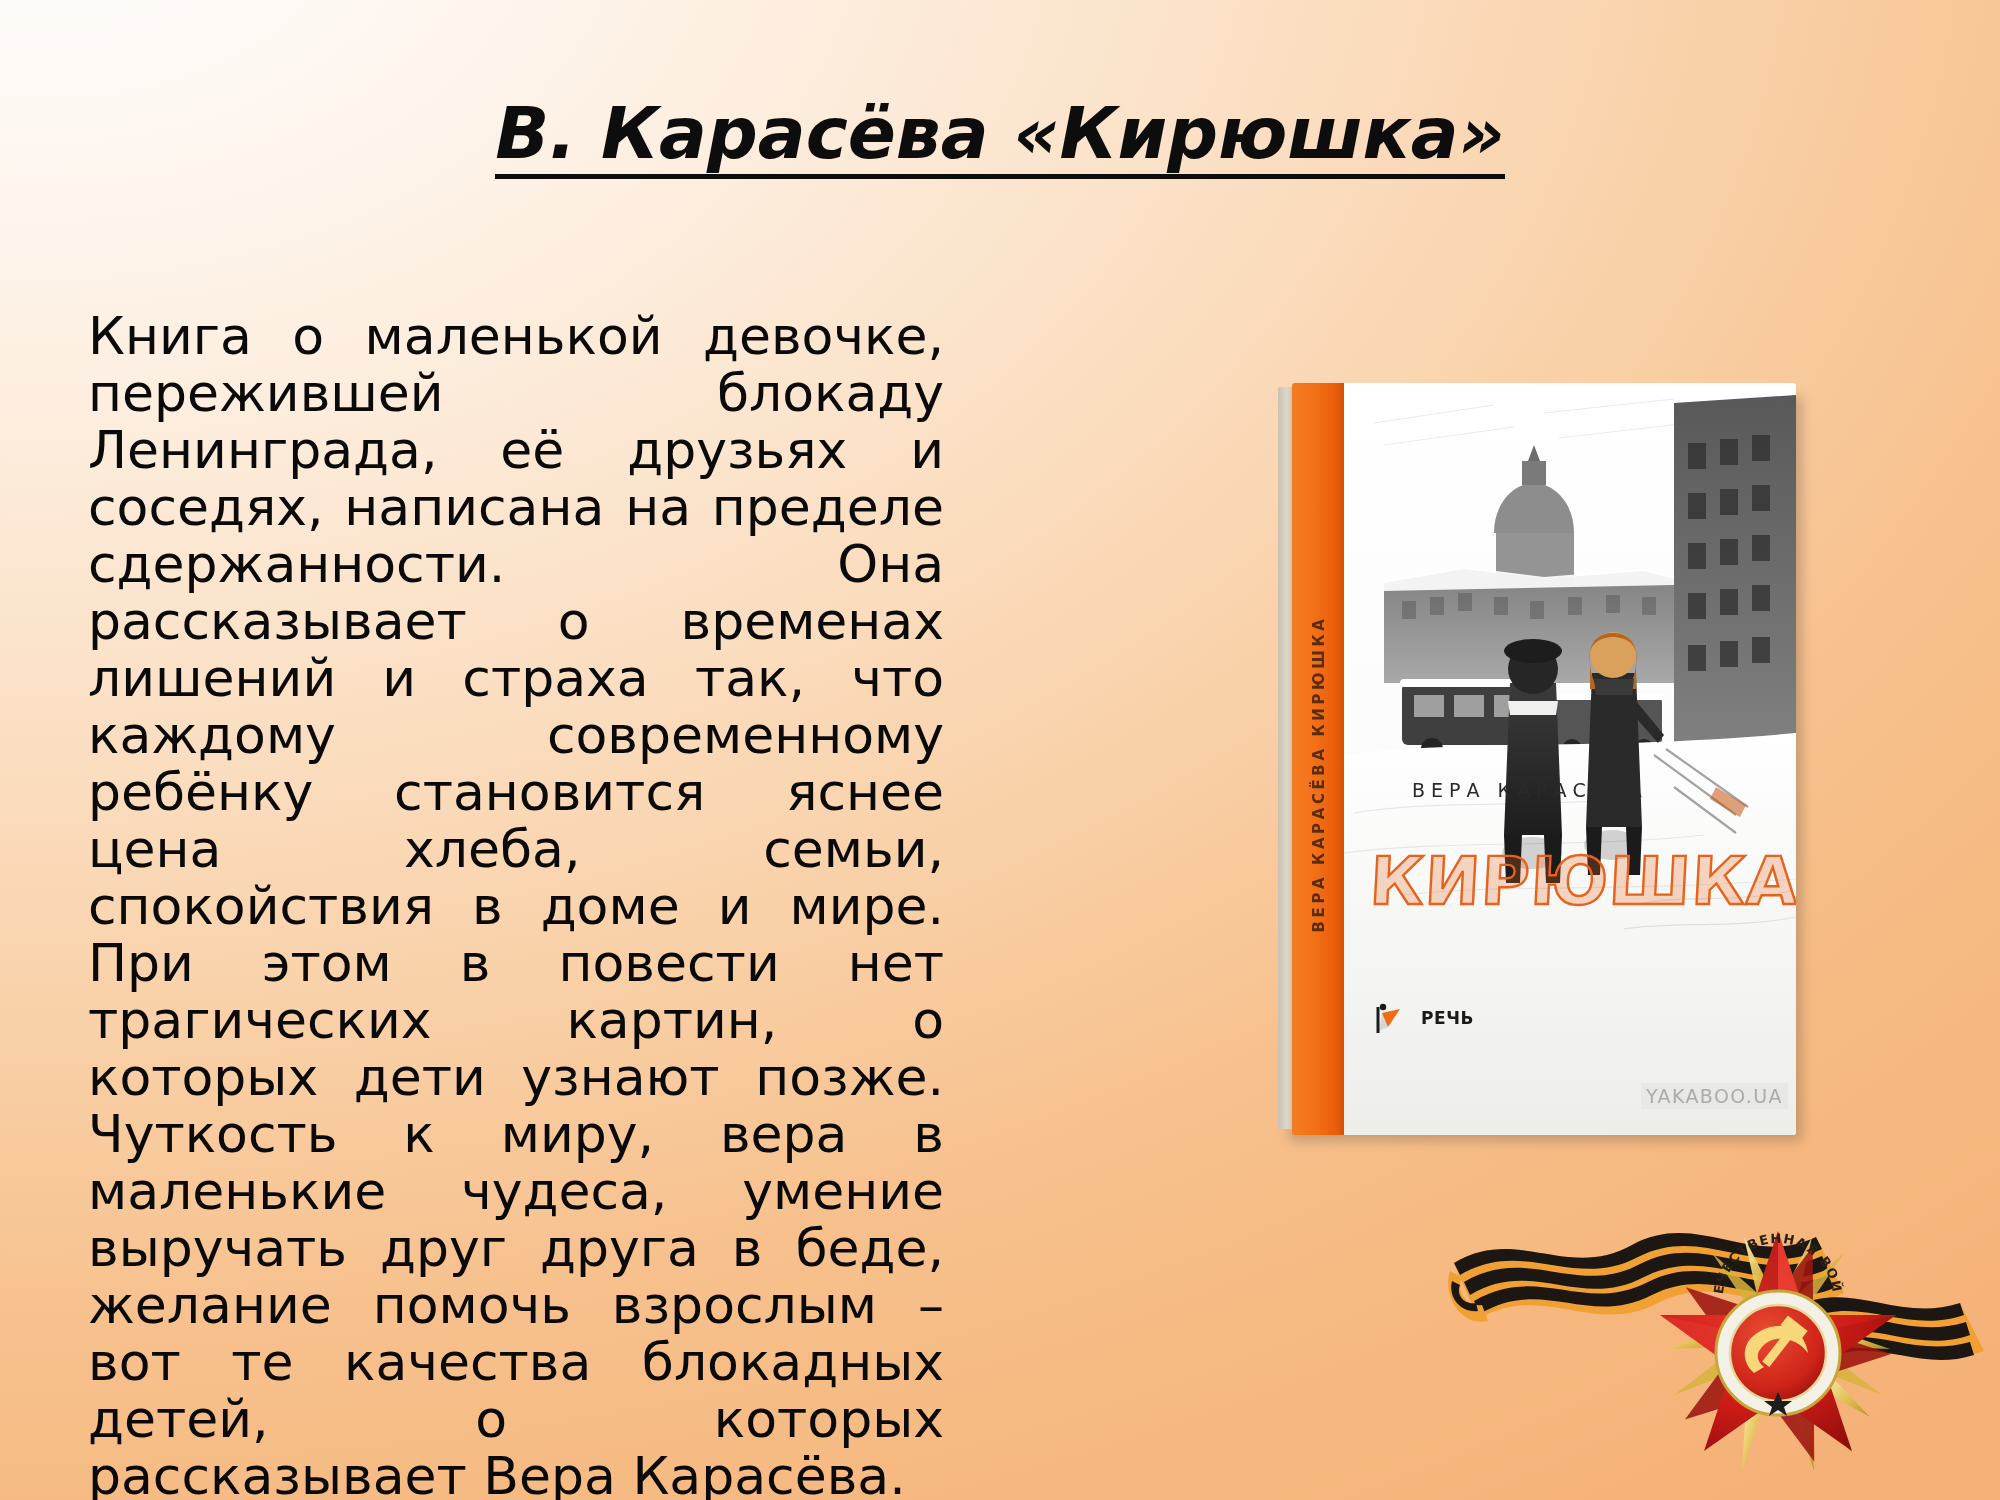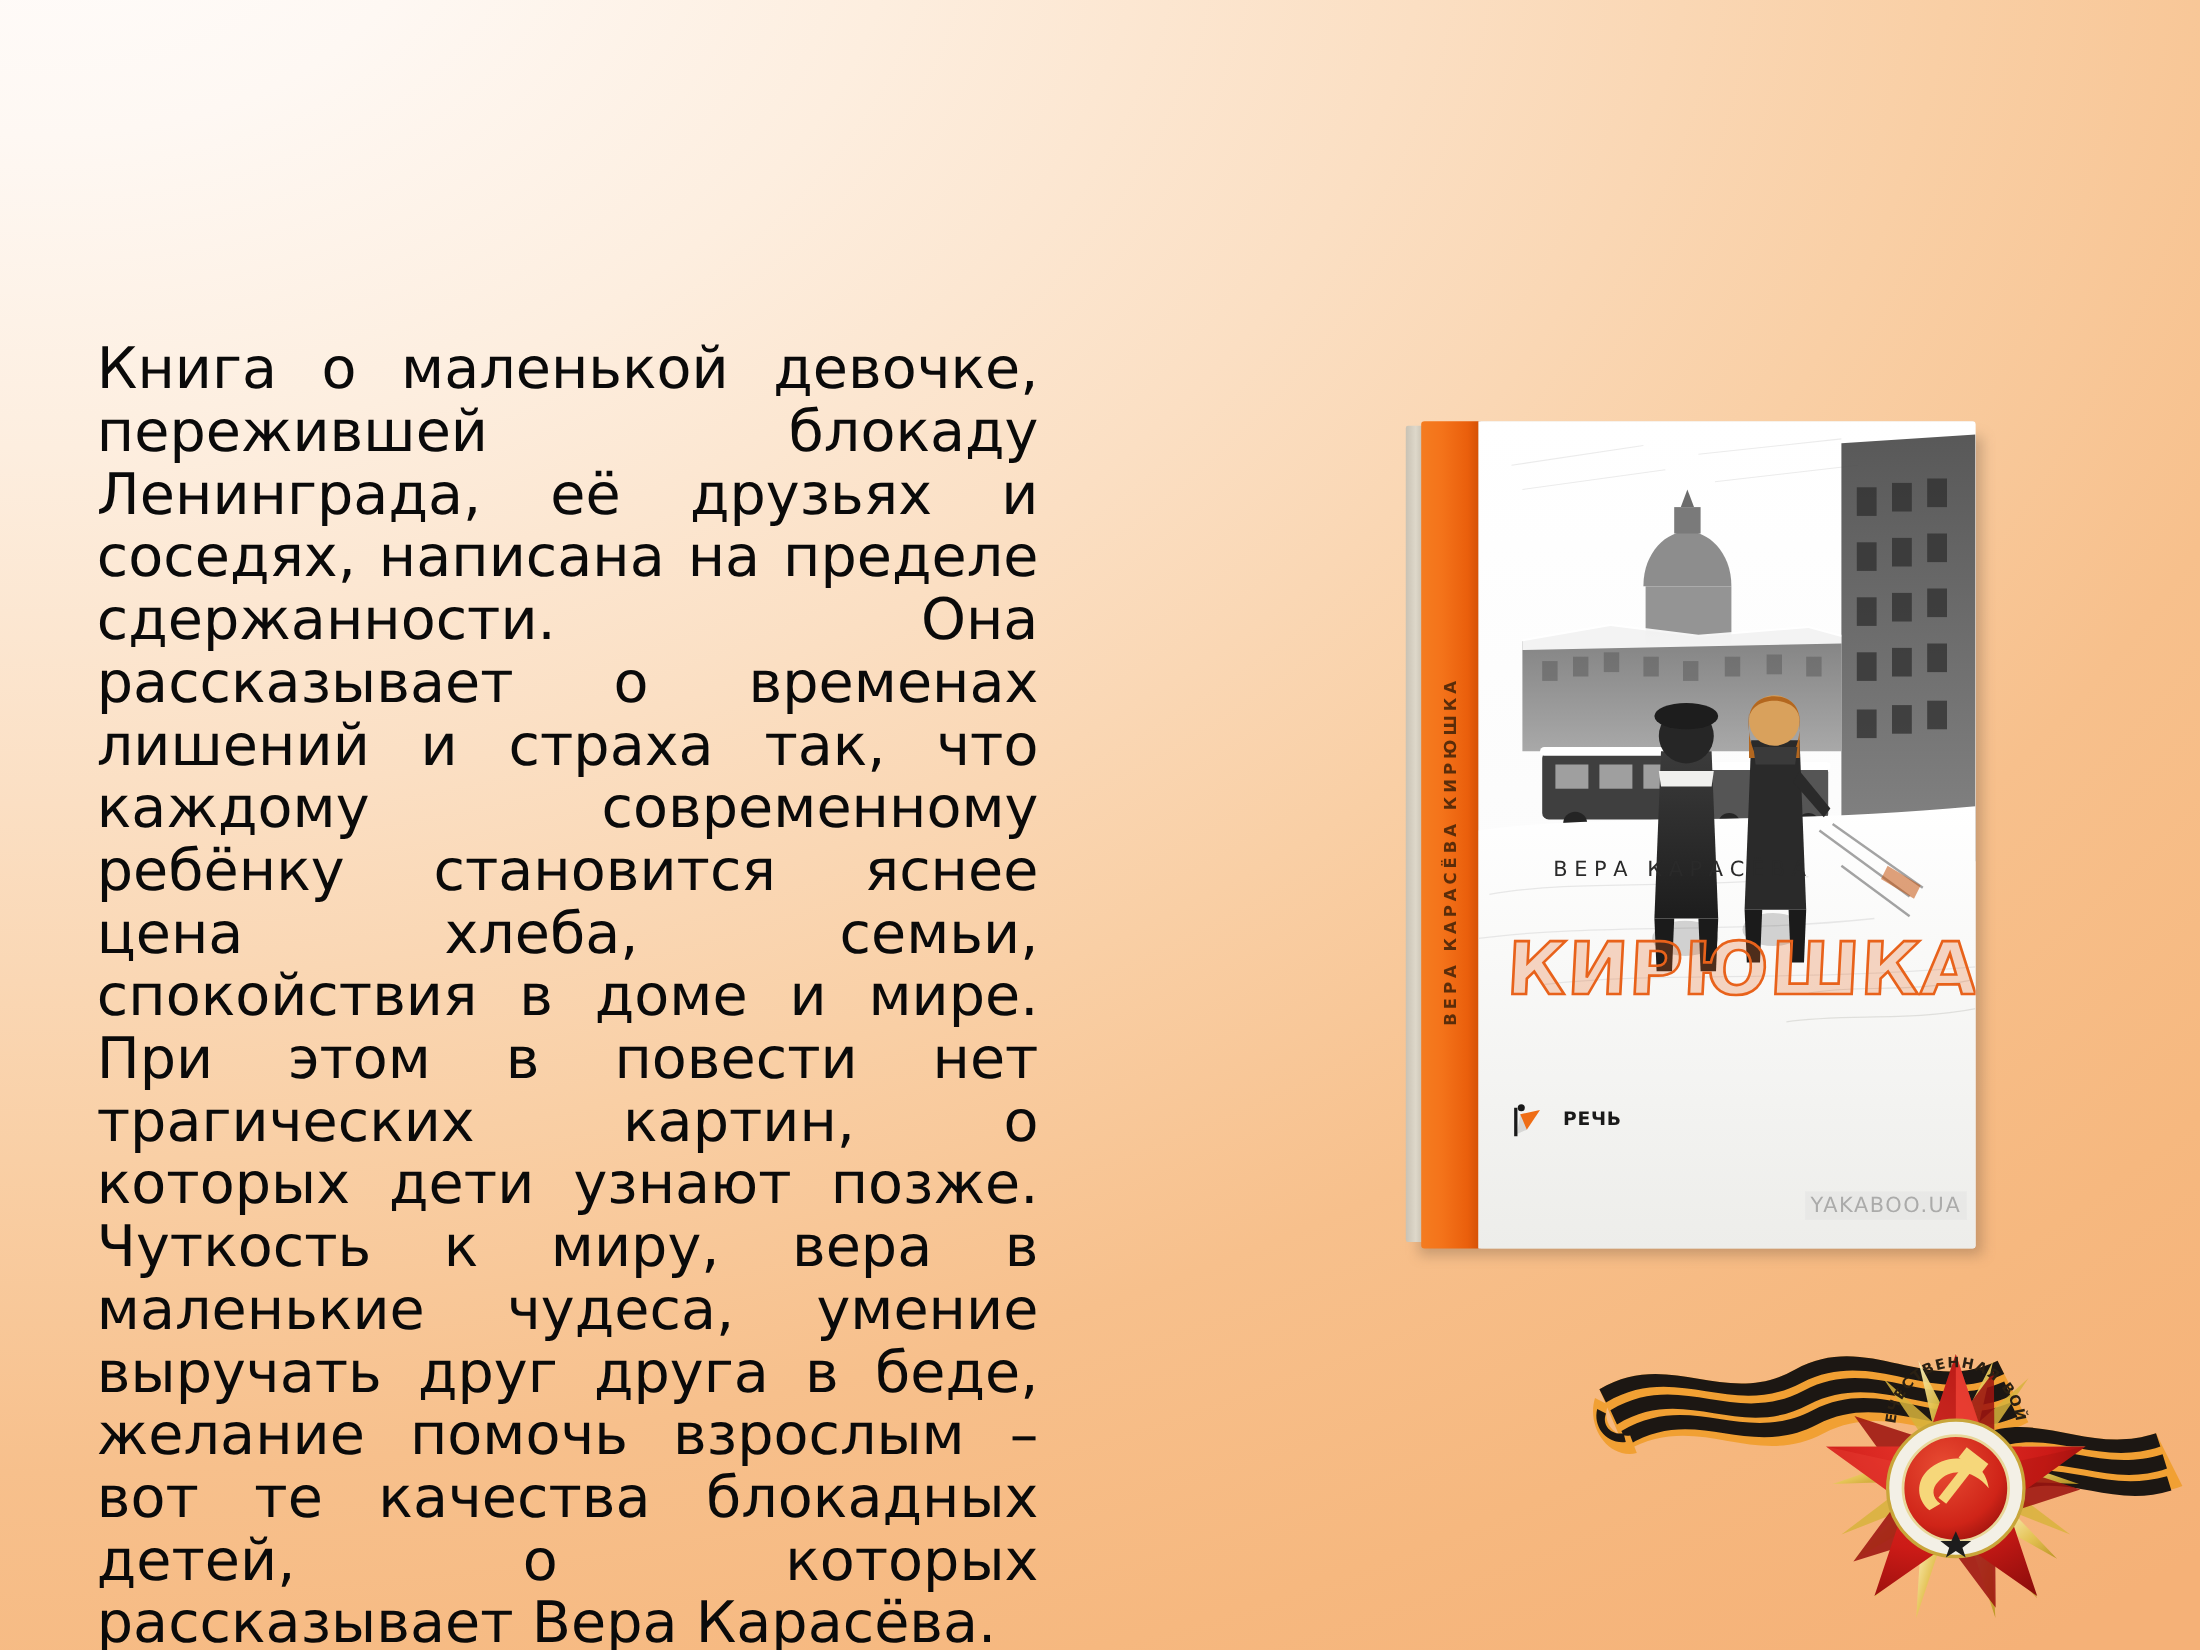--- a/index.html
+++ b/index.html
@@ -202,20 +202,23 @@
     top: 1185px;
     width: 552px;
     height: 315px;
   }
 </style>
 </head>
 <body>
 
 <div class="slide">
 
+  <div class="title-wrap">
+    <div class="title">В. Карасёва «Кирюшка»</div>
+  </div>
 
   <div class="body-col">
     <p class="body-text">Книга о маленькой девочке, пережившей блокаду Ленинграда, её друзьях и соседях, написана на пределе сдержанности. Она рассказывает о временах лишений и страха так, что каждому современному ребёнку становится яснее цена хлеба, семьи, спокойствия в доме и мире. При этом в повести нет трагических картин, о которых дети узнают позже. Чуткость к миру, вера в маленькие чудеса, умение выручать друг друга в беде, желание помочь взрослым – вот те качества блокадных детей, о которых рассказывает Вера Карасёва.</p>
   </div>
 
   <div class="book">
     <div class="book-shadow"></div>
     <div class="book-edge"></div>
 
     <div class="book-spine">

